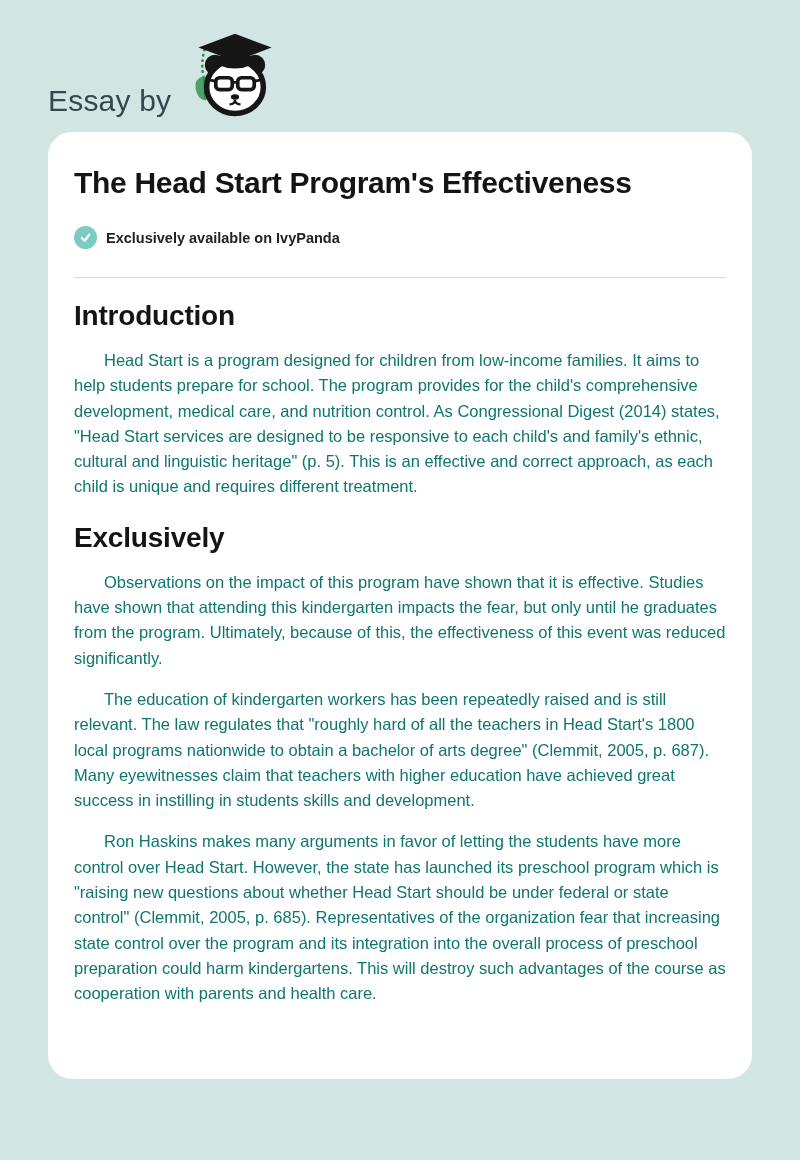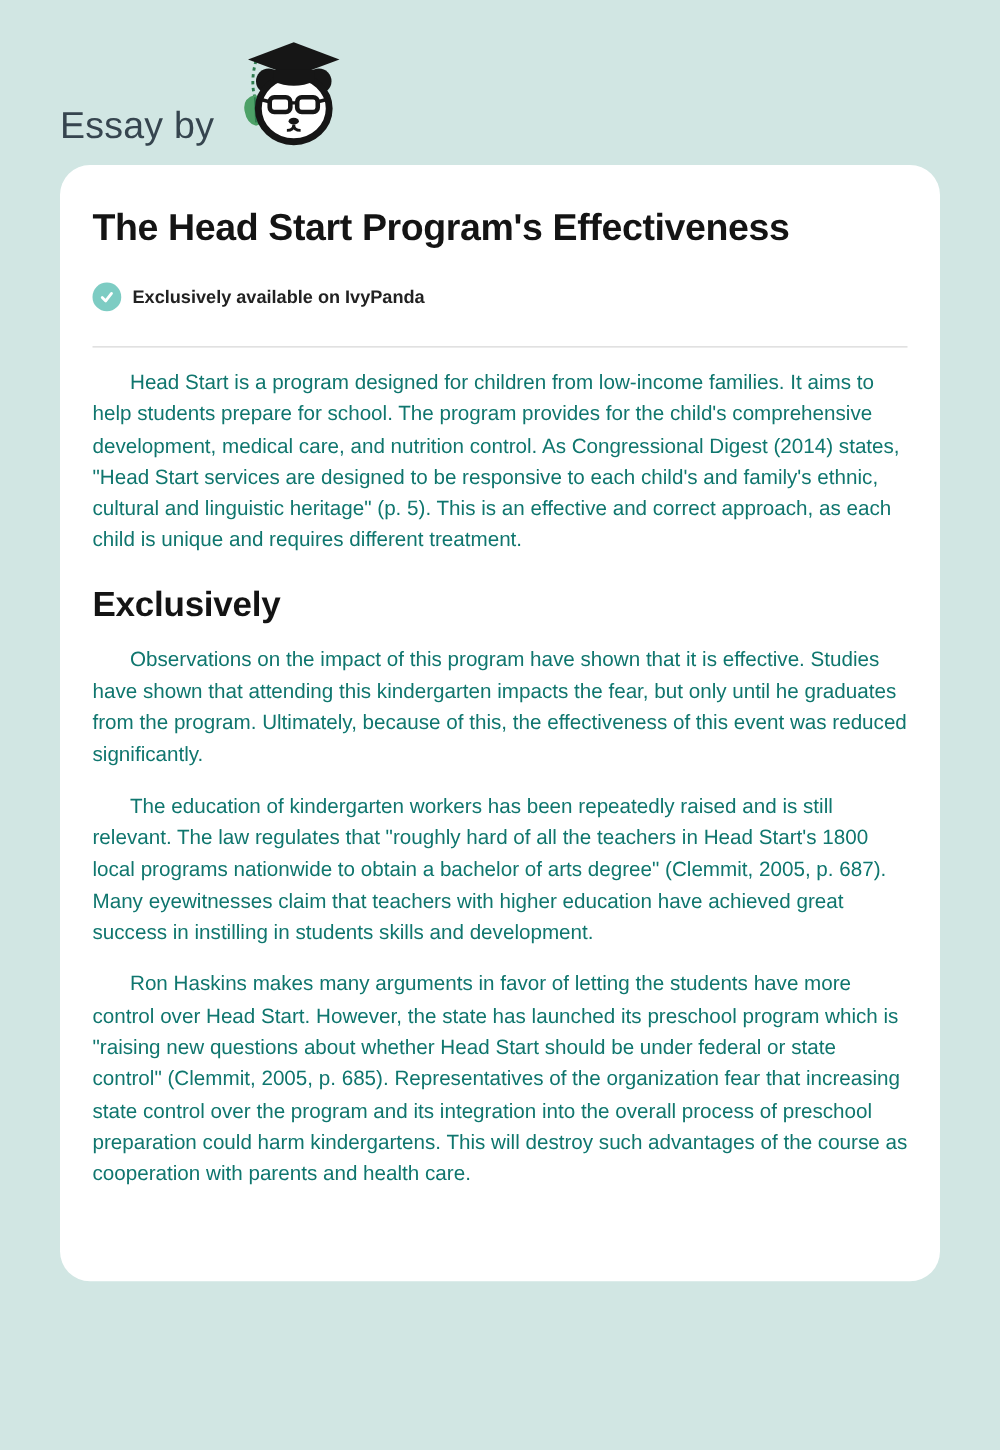--- a/index.html
+++ b/index.html
@@ -134,19 +134,20 @@
     <span class="check-circle">
       <svg width="13" height="13" viewBox="0 0 14 14" aria-hidden="true">
         <polyline points="3,7.5 6,10.5 11,4" fill="none" stroke="#ffffff" stroke-width="2.4" stroke-linecap="round" stroke-linejoin="round"></polyline>
       </svg>
     </span>
     <span class="badge-label">Exclusively available on IvyPanda</span>
   </div>
 
   <hr class="divider">
 
+  <h2 class="section-heading">Introduction</h2>
   <p class="body-para">Head Start is a program designed for children from low-income families. It aims to help students prepare for school. The program provides for the child's comprehensive development, medical care, and nutrition control. As Congressional Digest (2014) states, "Head Start services are designed to be responsive to each child's and family's ethnic, cultural and linguistic heritage" (p. 5). This is an effective and correct approach, as each child is unique and requires different treatment.</p>
 
   <h2 class="section-heading">Exclusively</h2>
   <p class="body-para">Observations on the impact of this program have shown that it is effective. Studies have shown that attending this kindergarten impacts the fear, but only until he graduates from the program. Ultimately, because of this, the effectiveness of this event was reduced significantly.</p>
   <p class="body-para">The education of kindergarten workers has been repeatedly raised and is still relevant. The law regulates that "roughly hard of all the teachers in Head Start's 1800 local programs nationwide to obtain a bachelor of arts degree" (Clemmit, 2005, p. 687). Many eyewitnesses claim that teachers with higher education have achieved great success in instilling in students skills and development.</p>
   <p class="body-para">Ron Haskins makes many arguments in favor of letting the students have more control over Head Start. However, the state has launched its preschool program which is "raising new questions about whether Head Start should be under federal or state control" (Clemmit, 2005, p. 685). Representatives of the organization fear that increasing state control over the program and its integration into the overall process of preschool preparation could harm kindergartens. This will destroy such advantages of the course as cooperation with parents and health care.</p>
 </div>
 
 </body></html>

